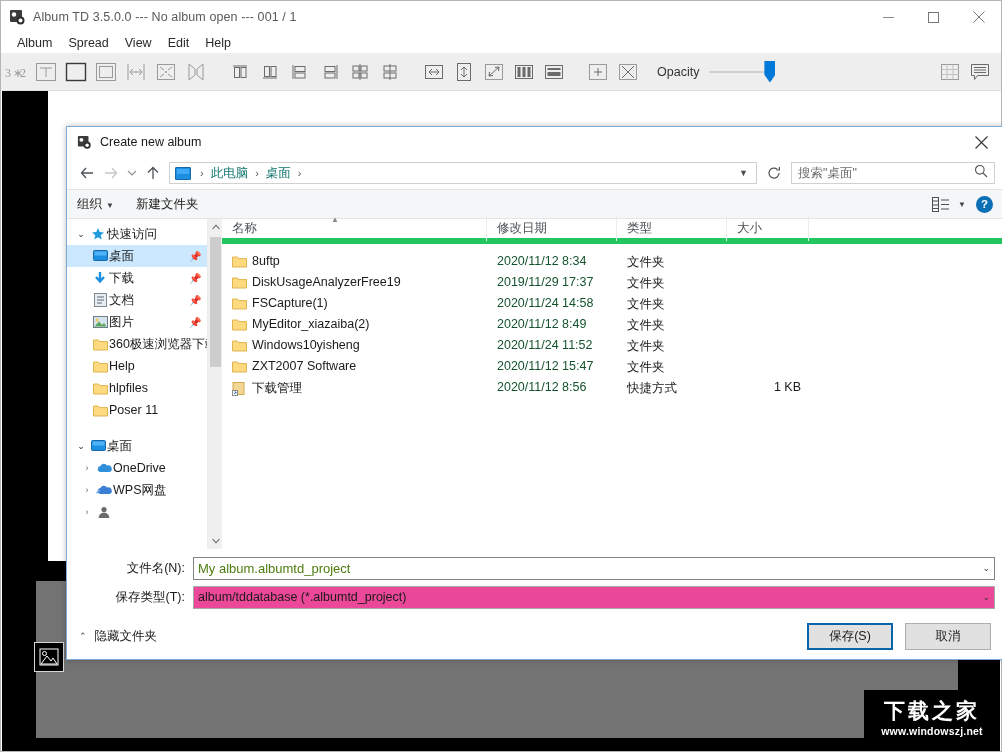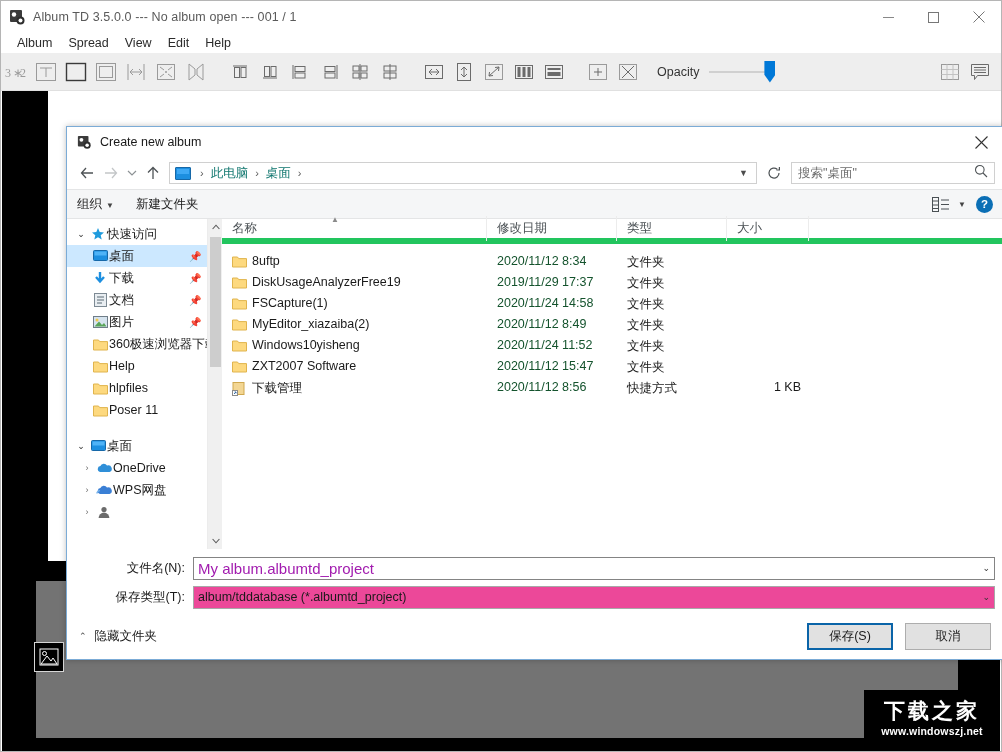--- a/index.html
+++ b/index.html
@@ -237,21 +237,21 @@
   .field-row { display: flex; align-items: center; height: 26px; margin-bottom: 3px; padding: 0 8px 0 0; }
   .field-label {
     width: 126px; flex: none; text-align: right; padding-right: 8px;
     font-size: 12.5px; color: #1a1a1a; white-space: nowrap;
   }
   .field-input {
     flex: 1 1 auto; height: 23px; border: 1px solid #848484; background: #fff;
     display: flex; align-items: center; padding: 0 4px; min-width: 0;
   }
   .field-input input {
-    border: 0; outline: 0; flex: 1; font-size: 15px; color: #a21caf;
+    border: 0; outline: 0; flex: 1; font-size: 13px; color: #4d7c0f;
     font-family: "Liberation Sans", sans-serif; min-width: 0; background: transparent;
   }
   .field-combo {
     flex: 1 1 auto; height: 23px; border: 1px solid #a8a8a8; background: #ec4899;
     display: flex; align-items: center; padding: 0 4px; min-width: 0;
     font-size: 12.5px; color: #1a1a1a;
   }
   .combo-caret { margin-left: auto; font-size: 9px; color: #333; padding-left: 6px; }
 
   .dlg-footer {

